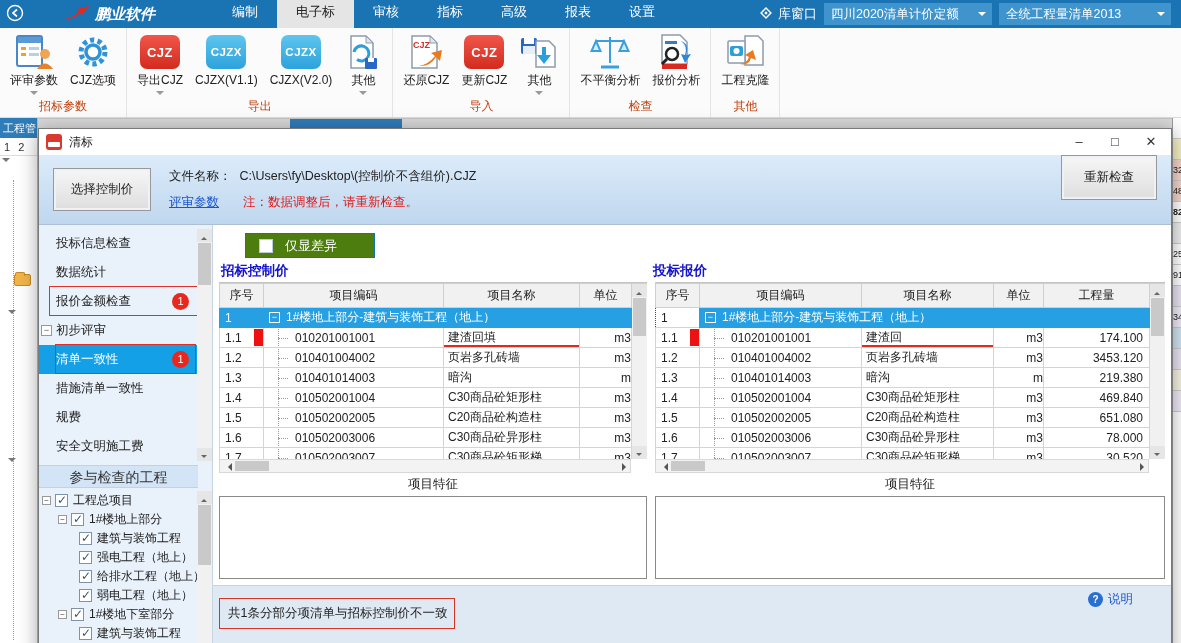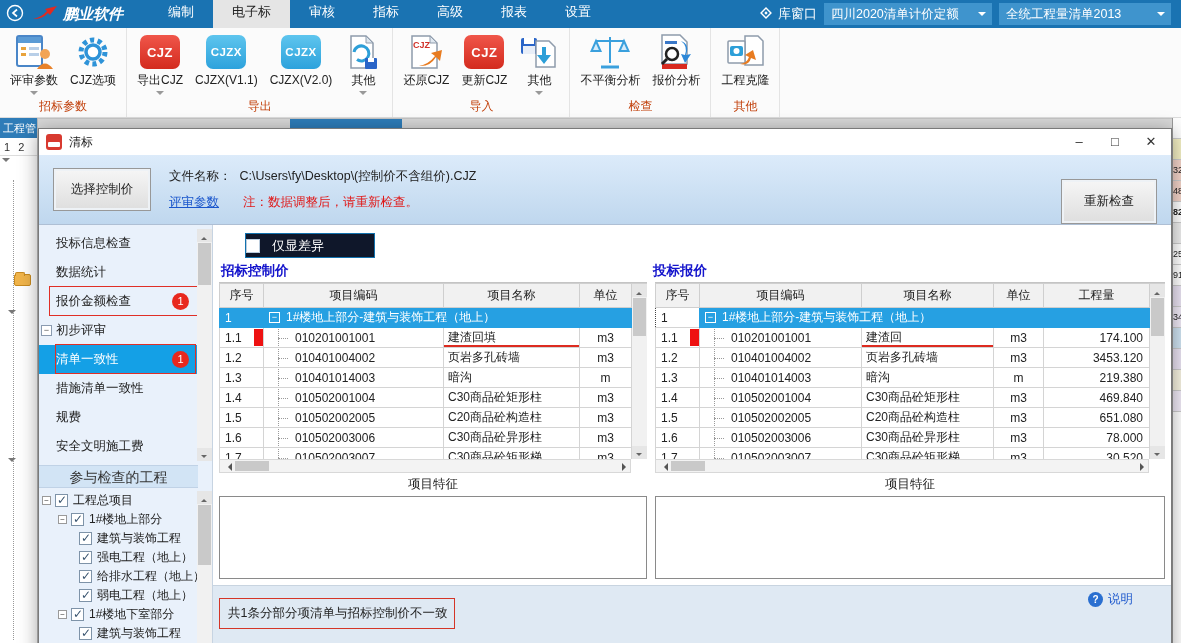--- a/index.html
+++ b/index.html
@@ -2,21 +2,21 @@
 <html><head>
 <meta charset="utf-8">
 <style>
   * { margin:0; padding:0; box-sizing:border-box; }
   html,body { width:1181px; height:643px; }
   body { position:relative; overflow:hidden; background:#e9e9e9;
          font-family:"Liberation Sans","DejaVu Sans",sans-serif; font-size:12px; color:#222; }
 
   
   .topbar { position:absolute; top:0; left:0; right:0; height:28px; background:#1a73b2;
-            display:flex; align-items:center; color:#fff; }
+            display:flex; align-items:center; color:#fff;gap:32px; }
   .backbtn { width:30px; height:28px; display:flex; align-items:center; justify-content:center; cursor:pointer; }
   .brand { display:flex; align-items:center; gap:5px; font-size:15px; font-weight:bold; font-style:italic; padding:0 26px 0 2px; }
   .menu { display:flex; height:32px; }
   .menu-item { padding:0 19px; line-height:28px; font-size:13px; cursor:pointer; white-space:nowrap; }
   .menu-item.active { background:#e5e5e5; color:#222; }
   .topbar-right { margin-left:auto; display:flex; align-items:center; gap:7px; padding-right:10px; }
   .libwin { display:flex; align-items:center; gap:4px; font-size:13px; }
   .top-select { position:relative; background:#3f94cd; height:22px; line-height:22px; padding:0 18px 0 7px; font-size:12.5px; white-space:nowrap; cursor:pointer; }
   .top-select.w1 { width:168px; } .top-select.w2 { width:172px; }
   .top-select::after { content:''; position:absolute; right:6px; top:9px; border:4px solid transparent; border-top-color:#fff; }
@@ -57,21 +57,21 @@
   .dlg-titlebar { height:26px; display:flex; align-items:center; padding:0 2px 0 7px; background:#fff; cursor:default; }
   .dlg-appic { width:16px; height:16px; background:#d83a30; border-radius:3px; position:relative; }
   .dlg-appic::after { content:''; position:absolute; left:2px; bottom:3px; width:12px; height:5px; background:#fff; border-radius:1px; }
   .dlg-title { margin-left:7px; font-size:12px; }
   .dlg-ctrls { margin-left:auto; display:flex; }
   .dlg-ctrl { width:36px; height:26px; text-align:center; line-height:26px; font-size:13px; color:#333; cursor:pointer; }
   .dlg-header { position:relative; height:70px; background:linear-gradient(#dcebfa,#bfd7ee); border-bottom:1px solid #aebfd4; }
   .btn-gray { background:linear-gradient(#f6f6f6,#dedede); border:1px solid #989898; outline:2px solid #eef2f6; outline-offset:-3px;
               font-size:12.5px; display:flex; align-items:center; justify-content:center; cursor:pointer; }
   .select-ctrl { position:absolute; left:14px; top:13px; width:98px; height:43px; }
-  .recheck { position:absolute; right:14px; top:24px; width:96px; height:45px; }
+  .recheck { position:absolute; right:14px; top:0; width:96px; height:45px; }
   .fileline { position:absolute; left:130px; top:13px; display:flex; gap:8px; font-size:12.5px; }
   .paramline { position:absolute; left:130px; top:39px; display:flex; font-size:12.5px; }
   .lnk { color:#1a56cc; text-decoration:underline; cursor:pointer; }
   .rednote { color:#e01818; margin-left:24px; }
 
   .dlg-body { position:absolute; top:96px; left:0; right:0; bottom:0; display:flex; }
 
   
   .dlg-nav { width:174px; background:#e9f1fb; border-right:1px solid #c7d4e2; position:relative; flex:none; }
   .nav-list { position:absolute; top:4px; left:0; width:159px; }
@@ -101,36 +101,36 @@
   .tree-row.l0 { padding-left:3px; } .tree-row.l1 { padding-left:19px; } .tree-row.l2 { padding-left:40px; }
   .texp { width:9px; height:9px; border:1px solid #9a9a9a; background:#fff; font-size:8px; line-height:7px; text-align:center;
           color:#444; margin-right:4px; flex:none; }
   .texp::after { content:'\2212'; }
   .cb { width:13px; height:13px; border:1px solid #7e93a8; background:#fff; margin-right:5px; flex:none; position:relative; }
   .cb::after { content:'\2713'; position:absolute; left:1px; top:-2px; font-size:12px; color:#38536e; }
   .tree-row .tl { font-size:12px; overflow:hidden; }
 
   
   .dlg-main { flex:1; position:relative; background:#fff; }
-  .diff-btn { position:absolute; left:32px; top:8px; width:130px; height:25px; background:#0f172a; border:1px solid #1272ae;
-              color:#fff; display:flex; align-items:center; gap:12px; font-size:13px; cursor:pointer; }
+  .diff-btn { position:absolute; left:32px; top:8px; width:130px; height:25px; background:#4d7c0f; border:1px solid #1272ae;
+              color:#fff; display:flex; align-items:center; gap:12px; padding-left:13px; font-size:13px; cursor:pointer; }
   .diff-cb { width:14px; height:14px; background:#fff; border:1px solid #bcd; flex:none; }
   .ptitle { position:absolute; top:37px; font-weight:bold; font-size:13.5px; color:#1414cc; }
   .pt-l { left:8px; } .pt-r { left:440px; }
 
   .tblwrap { position:absolute; top:57px; height:177px; overflow:hidden; display:flex; border-top:1px solid #c4c4c4; }
   .tw-l { left:6px; width:428px; } .tw-r { left:442px; width:510px; }
   table.grid { border-collapse:collapse; table-layout:fixed; flex:none; align-self:flex-start; }
   .grid th { height:24px; background:#f1f1f1; border:1px solid #cfcfcf; font-weight:normal; font-size:12px; }
   .grid td { height:20px; border:1px solid #d4d4d4; font-size:12px; overflow:hidden; white-space:nowrap; padding:0 4px; }
   .grid td.seq { position:relative; padding-left:5px; }
   .grid td.code { padding-left:31px; position:relative; }
   .grid td.code::before { content:''; position:absolute; left:14px; top:-1px; bottom:-1px; border-left:1px dotted #9a9a9a; }
   .grid td.code::after { content:''; position:absolute; left:14px; top:50%; width:10px; border-top:1px dotted #9a9a9a; }
-  .grid td.unit { text-align:center; padding:0;margin-top:44px; }
+  .grid td.unit { text-align:right; padding:0;margin-top:44px; }
   .grid td.qty { text-align:right; padding-right:6px; }
   .grid tr.sel td { background:#26a0e2; color:#fff; border-color:#26a0e2; }
   .grid tr.sel td.focuscell { background:#fff; color:#222; border:1px dotted #444; }
   .gexp { display:inline-block; width:11px; height:11px; border:1px solid #fff; font-size:9px; line-height:9px; text-align:center;
           vertical-align:1px; margin:0 6px 0 1px; }
   .gexp::after { content:'\2212'; }
   td.diffname { position:relative; }
   td.diffname::after { content:''; position:absolute; left:0; right:0; bottom:0; border-bottom:2px solid #dd2b20; }
   .redflag { position:absolute; right:0; top:1px; bottom:1px; width:9px; background:#ee1111; }
   .tvsb { width:16px; background:#f2f2f2; border:1px solid #d0d0d0; border-left:none; position:relative; flex:none; height:177px; }

